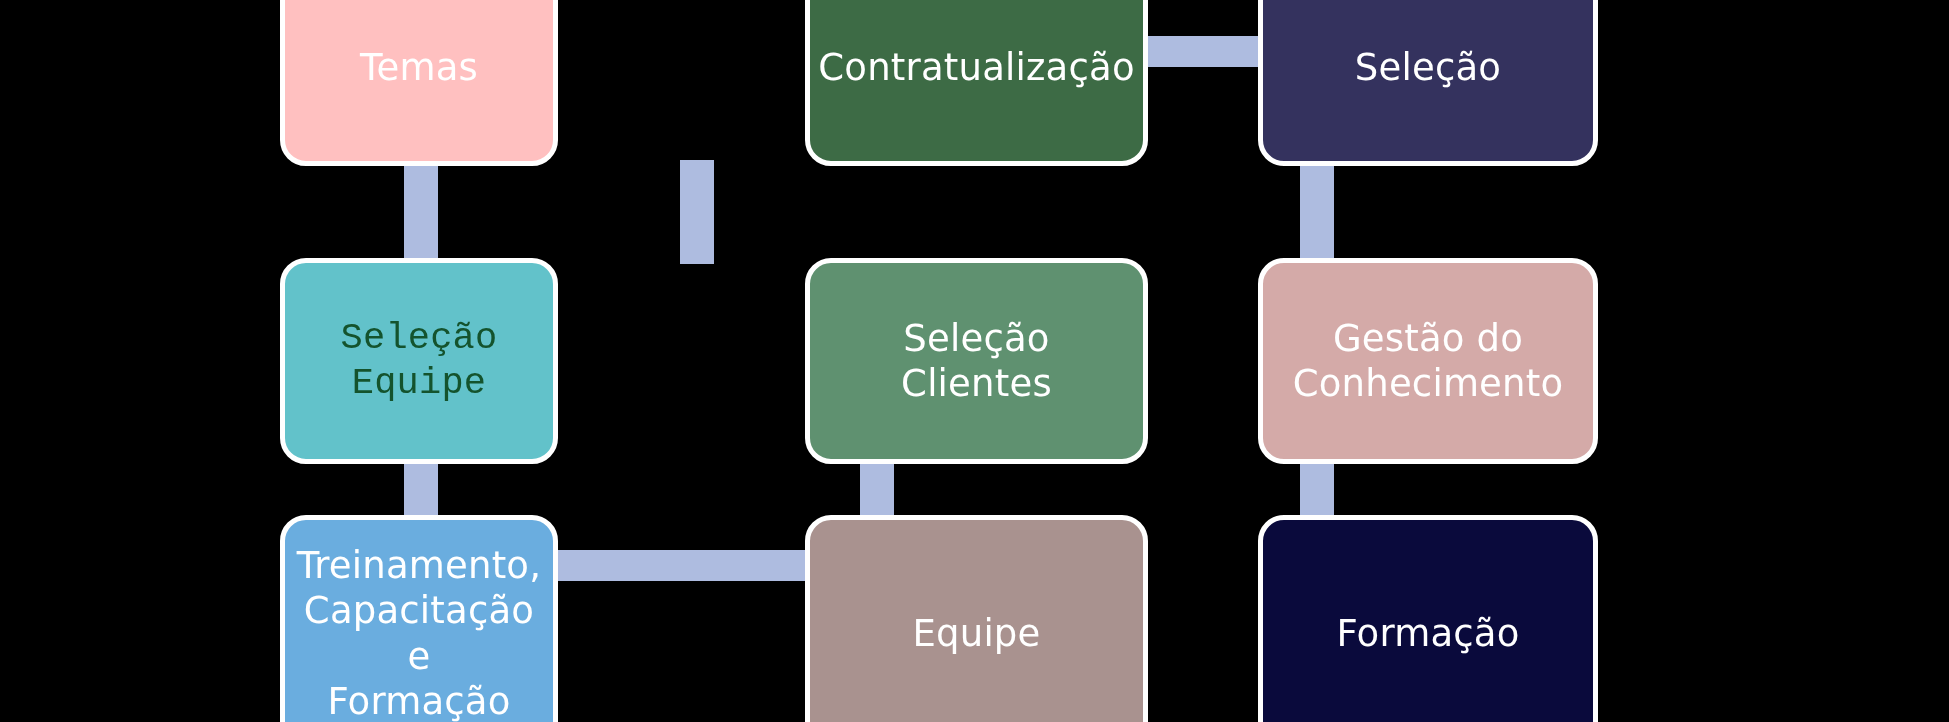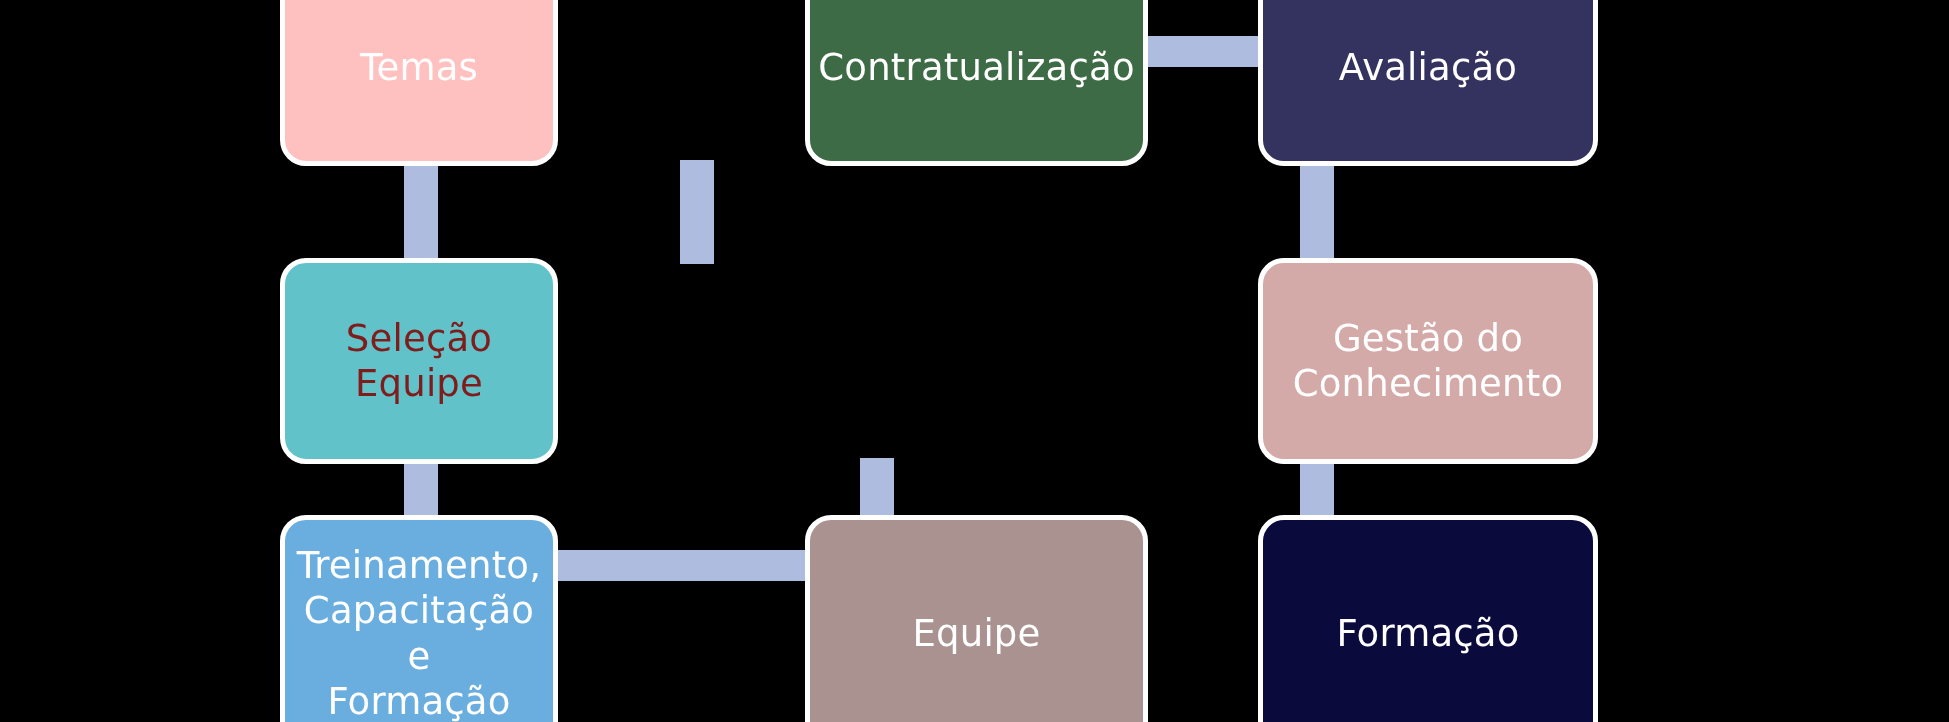--- a/index.html
+++ b/index.html
@@ -84,27 +84,30 @@
 
   <div class="node col-1 row-1" style="background: rgb(255, 192, 192); border-color: rgb(255, 255, 255); color: rgb(255, 255, 255);">
     <span class="label">Temas</span>
   </div>
 
   <div class="node col-2 row-1" style="background: rgb(61, 107, 69); border-color: rgb(255, 255, 255); color: rgb(255, 255, 255);">
     <span class="label">Contratualização</span>
   </div>
 
   <div class="node col-3 row-1" style="background: rgb(52, 50, 94); border-color: rgb(255, 255, 255); color: rgb(255, 255, 255);">
-    <span class="label">Avaliação</span>
+    <span class="label">Seleção</span>
   </div>
 
-  <div class="node col-1 row-2" style="background: rgb(98, 194, 202); border-color: rgb(255, 255, 255); color: #7f1d1d;">
+  <div class="node col-1 row-2" style="background: rgb(98, 194, 202); border-color: rgb(255, 255, 255); color: #14532d; font-family: Liberation Mono, monospace;">
     <span class="label">Seleção Equipe</span>
   </div>
 
+  <div class="node col-2 row-2" style="background: rgb(95, 145, 112); border-color: rgb(255, 255, 255); color: rgb(255, 255, 255);">
+    <span class="label">Seleção Clientes</span>
+  </div>
 
   <div class="node col-3 row-2" style="background: rgb(212, 170, 168); border-color: rgb(255, 255, 255); color: rgb(255, 255, 255);">
     <span class="label">Gestão do
 Conhecimento</span>
   </div>
 
   <div class="node col-1 row-3" style="background: rgb(106, 173, 223); border-color: rgb(255, 255, 255); color: rgb(255, 255, 255);">
     <span class="label">Treinamento,
 Capacitação e
 Formação</span>

